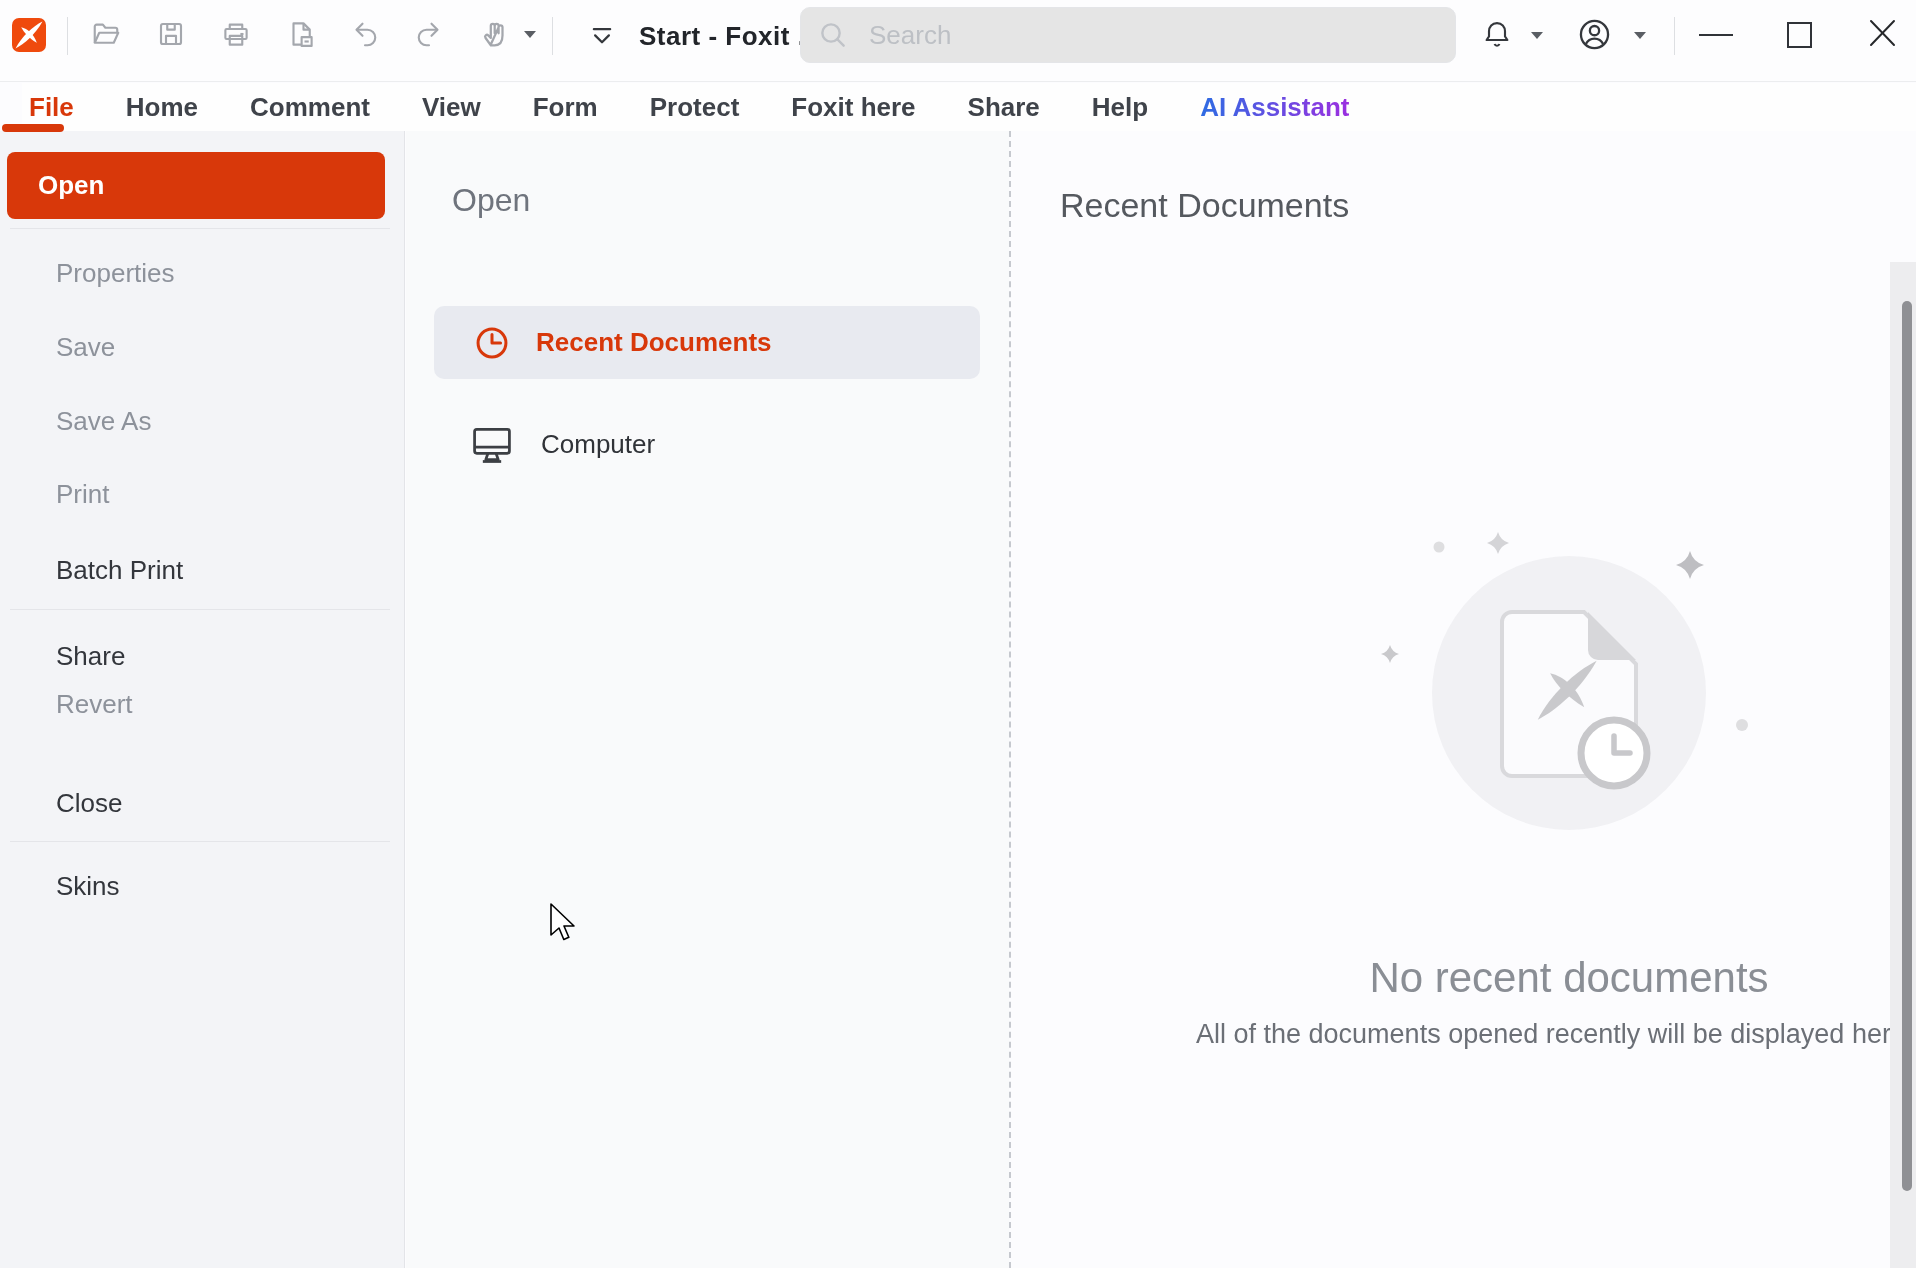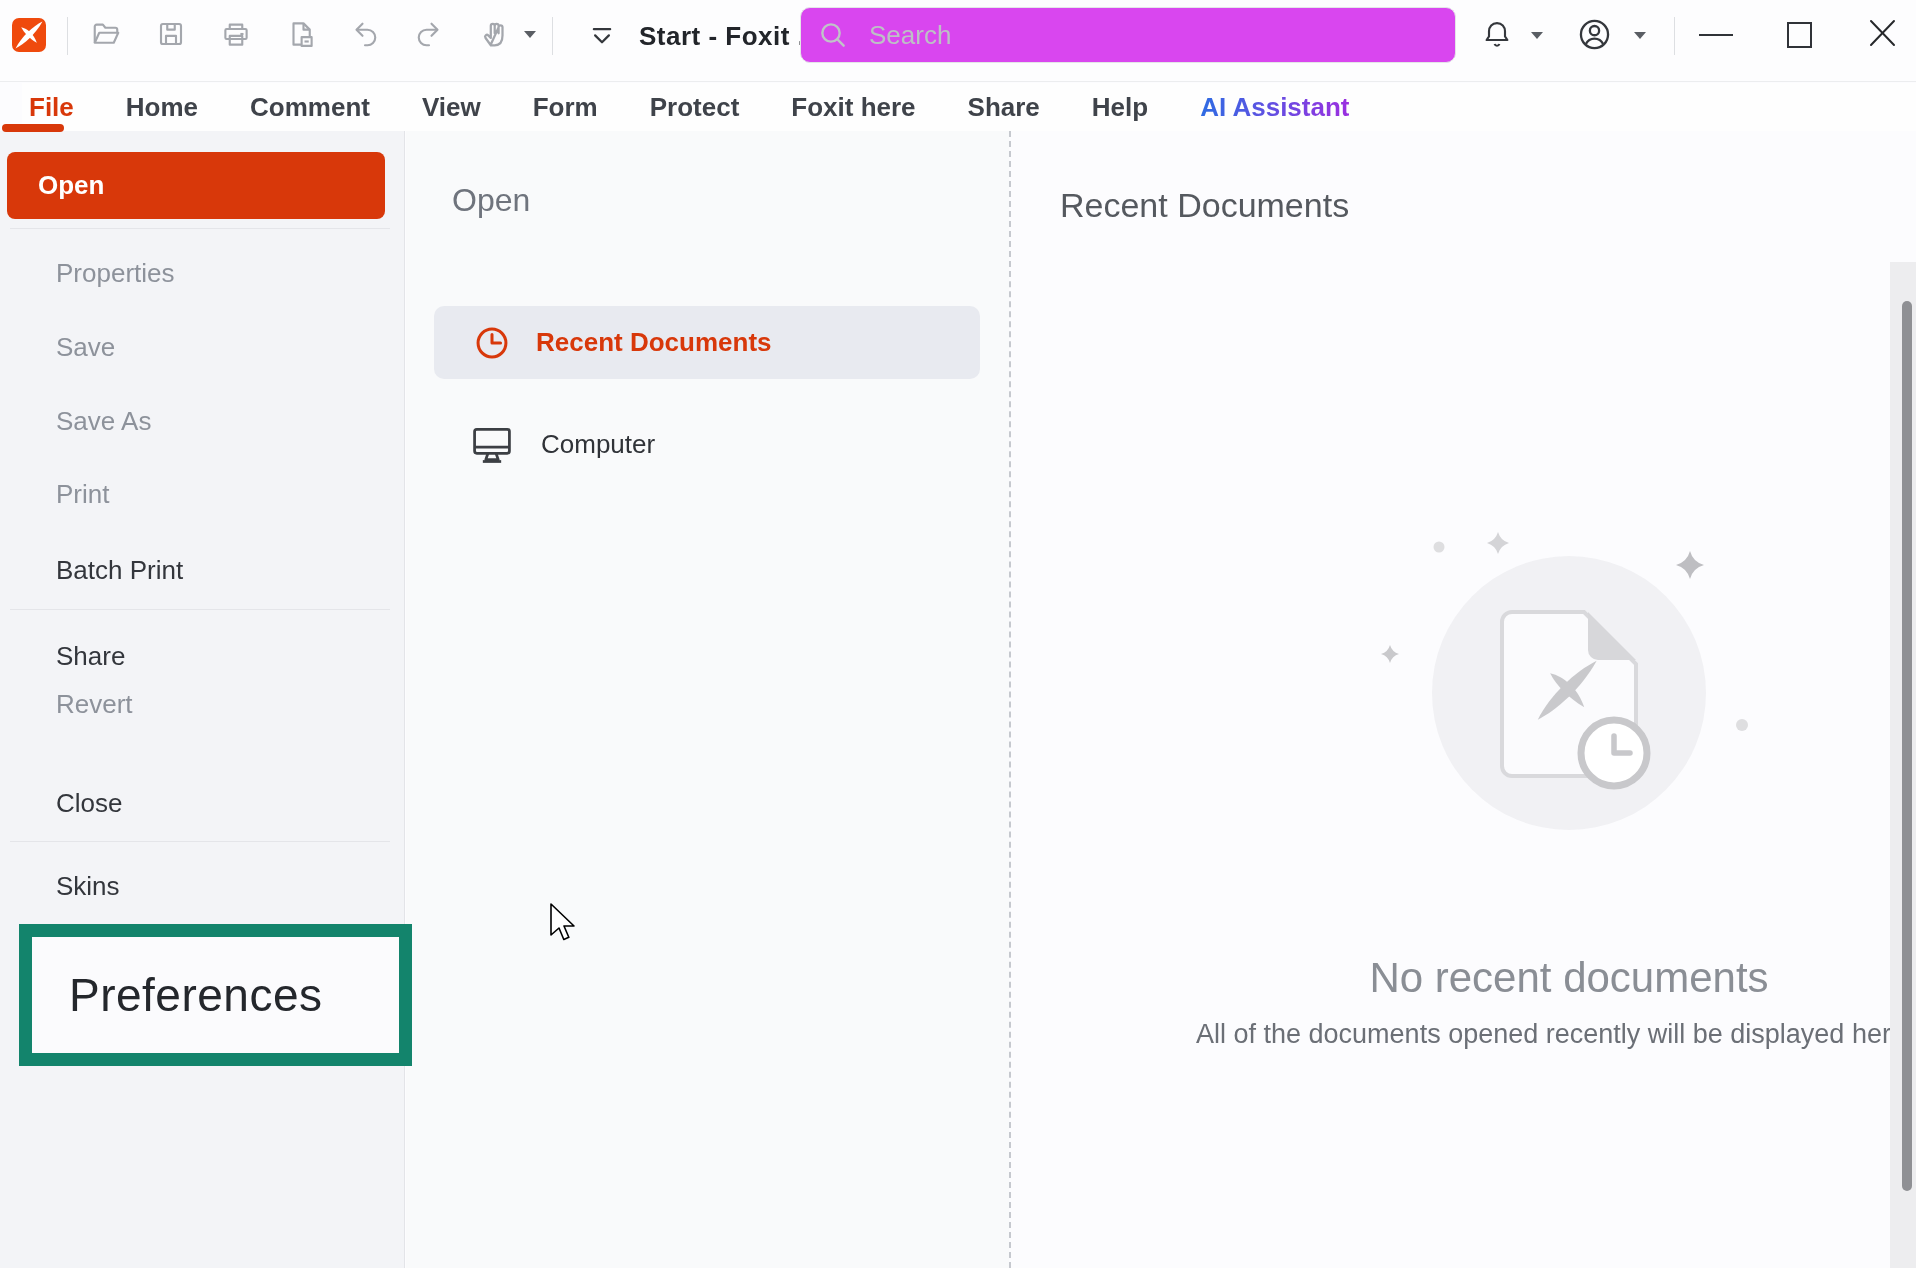--- a/index.html
+++ b/index.html
@@ -7,21 +7,21 @@
   body { font-family:"Liberation Sans", sans-serif; position:relative; background:#FCFCFE; }
 
   
   .titlebar { position:absolute; left:0; top:0; width:1916px; height:82px; background:#FDFDFE; border-bottom:1px solid #ECEDEF; }
   .logo { position:absolute; left:12px; top:18px; width:34px; height:34px; border-radius:7px; background:#EF4A0D; display:flex; align-items:center; justify-content:center; }
   .tb-divider { position:absolute; top:17px; width:1px; height:38px; background:#DDDFE2; }
   .tb-icon { position:absolute; top:19px; width:30px; height:30px; }
   .tb-icon svg, .logo svg { display:block; width:100%; height:100%; }
   .caret { position:absolute; width:0; height:0; border-left:6px solid transparent; border-right:6px solid transparent; border-top:7px solid #5A5E64; }
   .win-title { position:absolute; left:639px; top:21px; font-size:26px; font-weight:bold; color:#22252A; letter-spacing:0.5px; }
-  .searchbox { position:absolute; left:800px; top:7px; width:656px; height:56px; background:#d946ef; border:1.5px solid #E4E5E8; border-radius:10px; display:flex; align-items:center; padding-left:16px; }
+  .searchbox { position:absolute; left:800px; top:7px; width:656px; height:56px; background:#e5e5e5; border:1.5px solid #E4E5E8; border-radius:10px; display:flex; align-items:center; padding-left:16px; }
   .searchbox svg { width:32px; height:32px; flex:0 0 auto; }
   .searchbox input { border:none; outline:none; background:transparent; font-family:"Liberation Sans",sans-serif; font-size:26px; color:#3A3D42; margin-left:20px; width:540px; }
   .searchbox input::placeholder { color:#BDC0C5; }
 
   
   .menubar { position:absolute; left:0; top:83px; width:1916px; height:48px; background:#FEFEFE; display:flex; align-items:center; gap:52px; padding-left:7px;margin-left:22px; }
   .menu-item { font-size:26px; font-weight:bold; color:#3F434A; white-space:nowrap; cursor:default; }
   .menu-item.active { color:#D8380A; }
   .menu-item.ai { background:linear-gradient(90deg,#2E6CE3,#9B2FE0); -webkit-background-clip:text; background-clip:text; color:transparent; }
   .file-underline { position:absolute; left:2px; top:124px; width:62px; height:8px; border-radius:4px; background:#D8380A; z-index:5; }
@@ -208,23 +208,20 @@
     <div class="side-item disabled" style="top:268px">Save As</div>
     <div class="side-item disabled" style="top:341px">Print</div>
     <div class="side-item" style="top:417px">Batch Print</div>
     <div class="side-divider" style="top:478px"></div>
     <div class="side-item" style="top:503px">Share</div>
     <div class="side-item disabled" style="top:551px">Revert</div>
     <div class="side-item" style="top:650px">Close</div>
     <div class="side-divider" style="top:710px"></div>
     <div class="side-item" style="top:733px">Skins</div>
 
-    <div class="pref-box">
-      <span>Preferences</span>
-    </div>
   </div>
 
   <div class="mid-panel">
     <div class="mid-heading">Open</div>
 
     <div class="place-item selected" style="top:175px">
       <span class="p-icon">
         <svg viewBox="0 0 24 24" fill="none" stroke="#D8380A" stroke-width="1.9" stroke-linecap="round" stroke-linejoin="round">
             <circle cx="12" cy="12" r="8.8"></circle>
             <path d="M12 6.6 V12 H17.4"></path>

